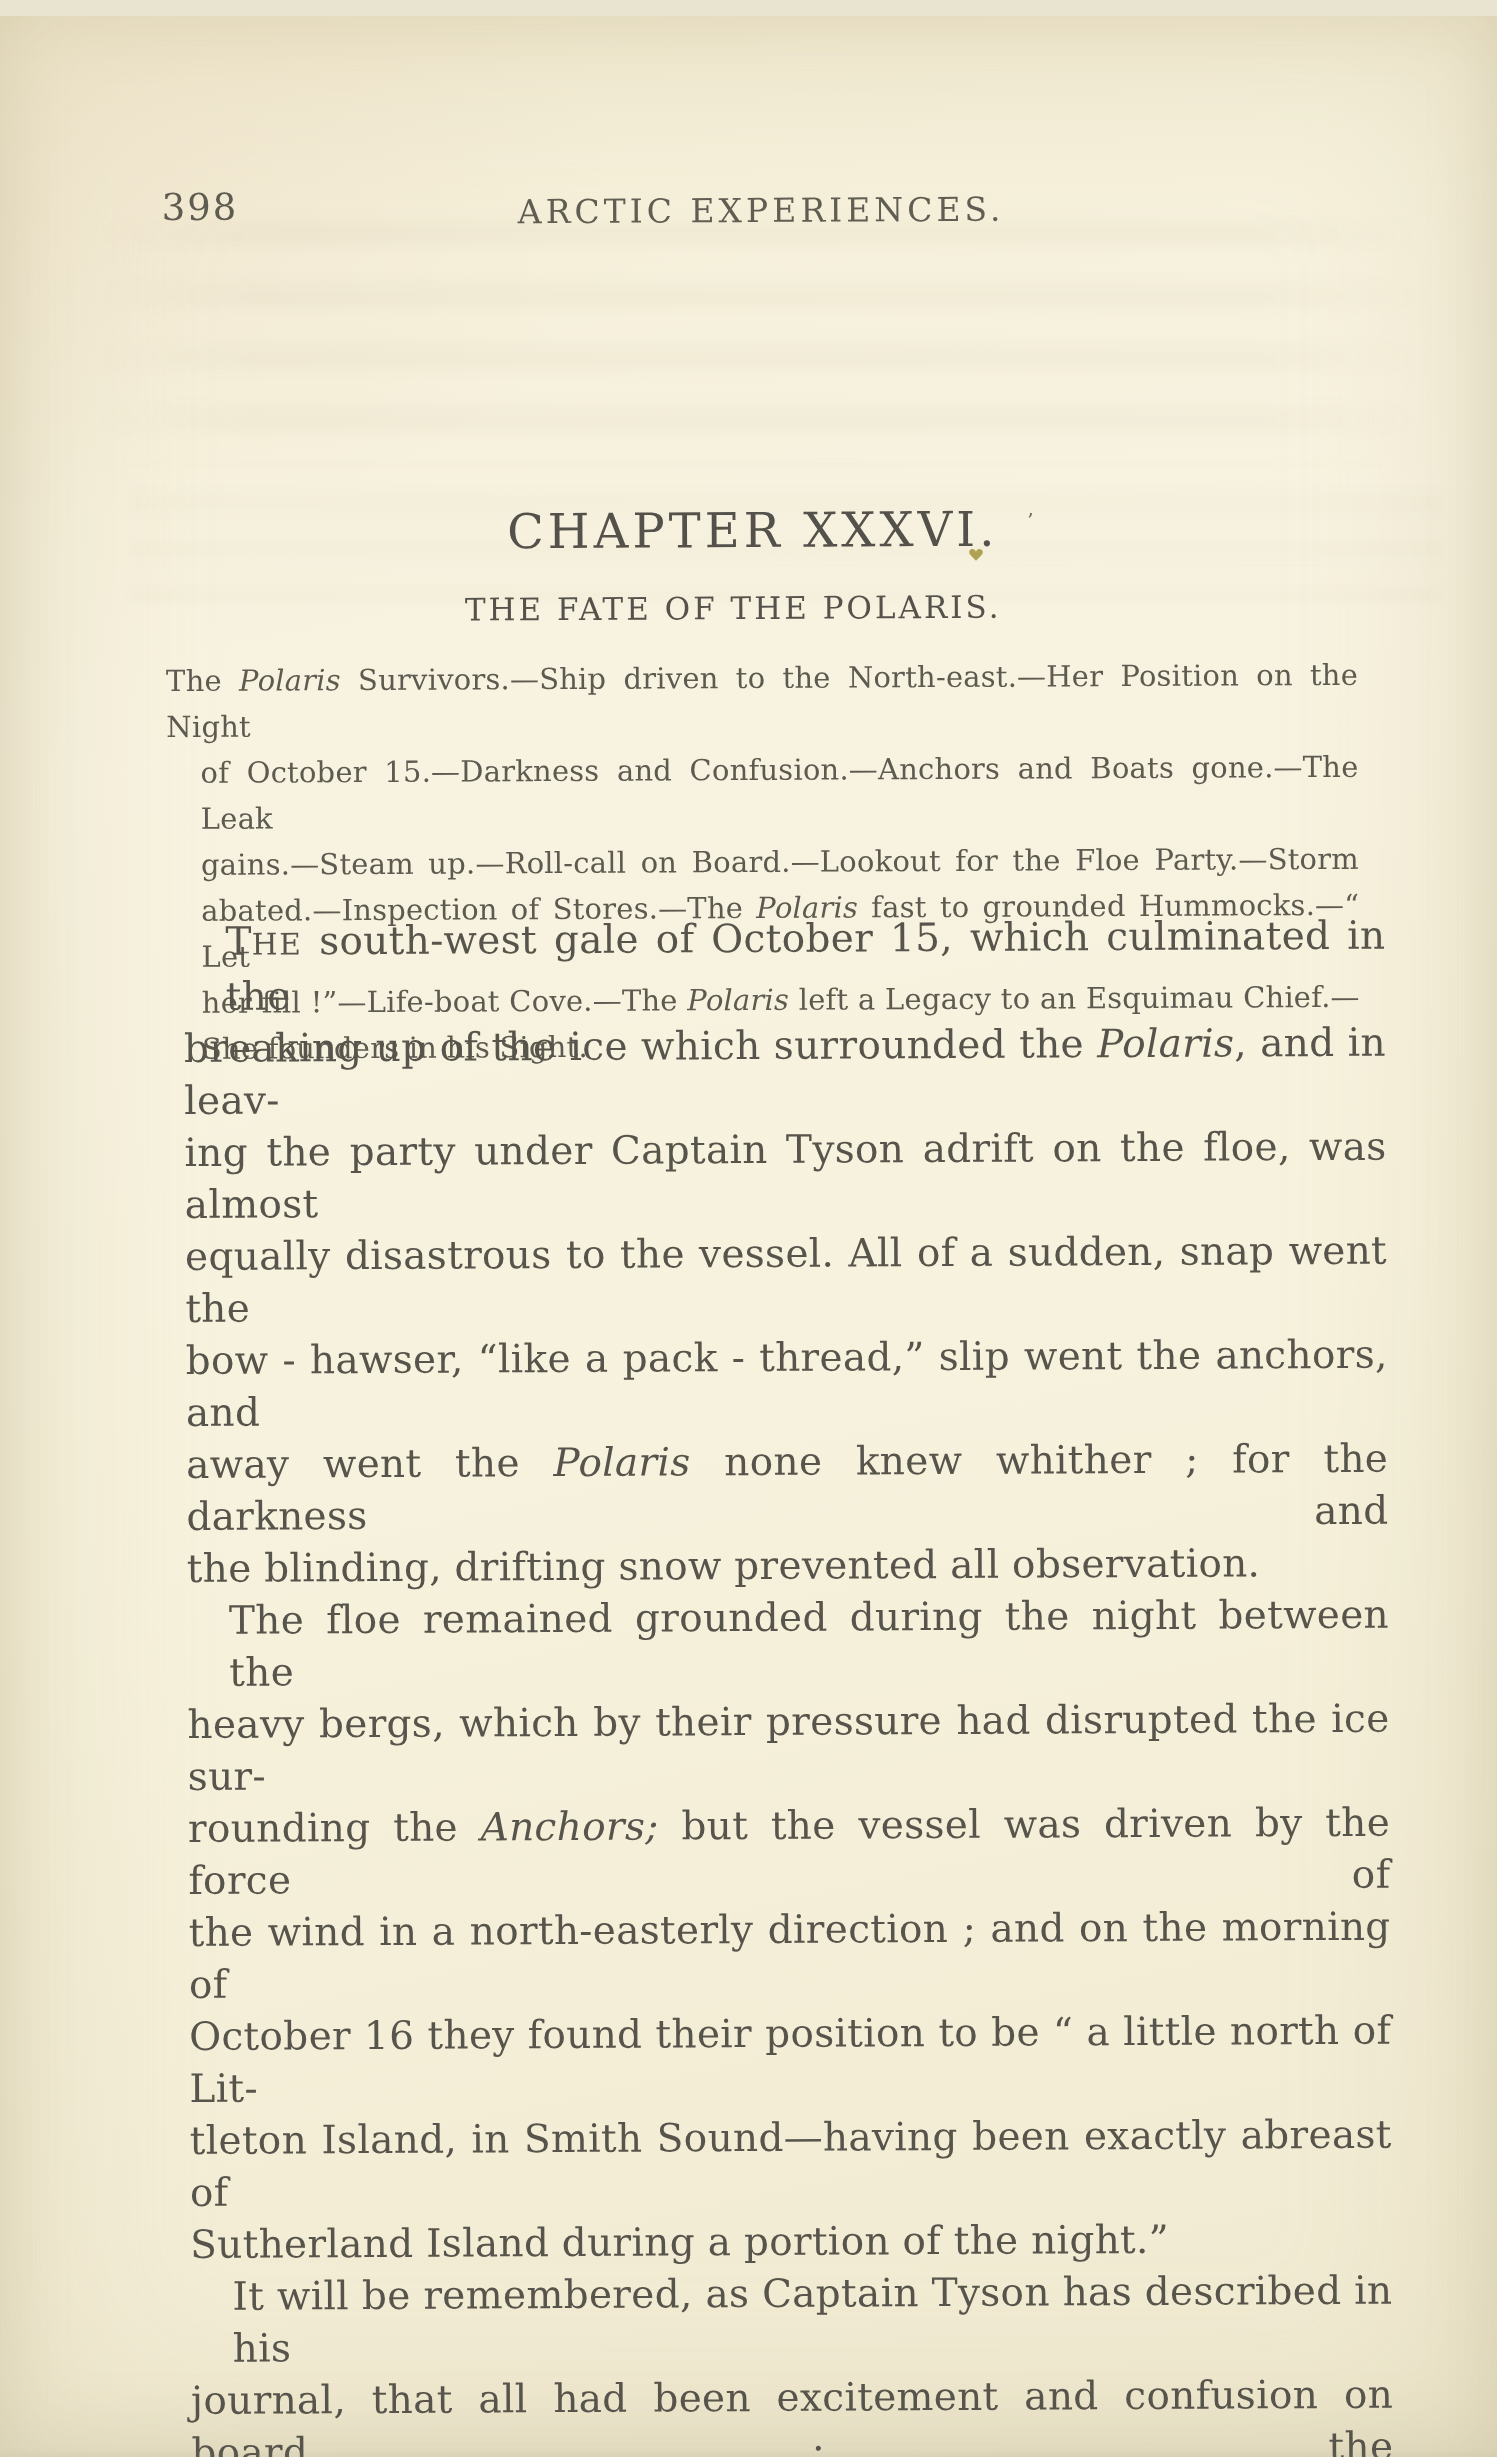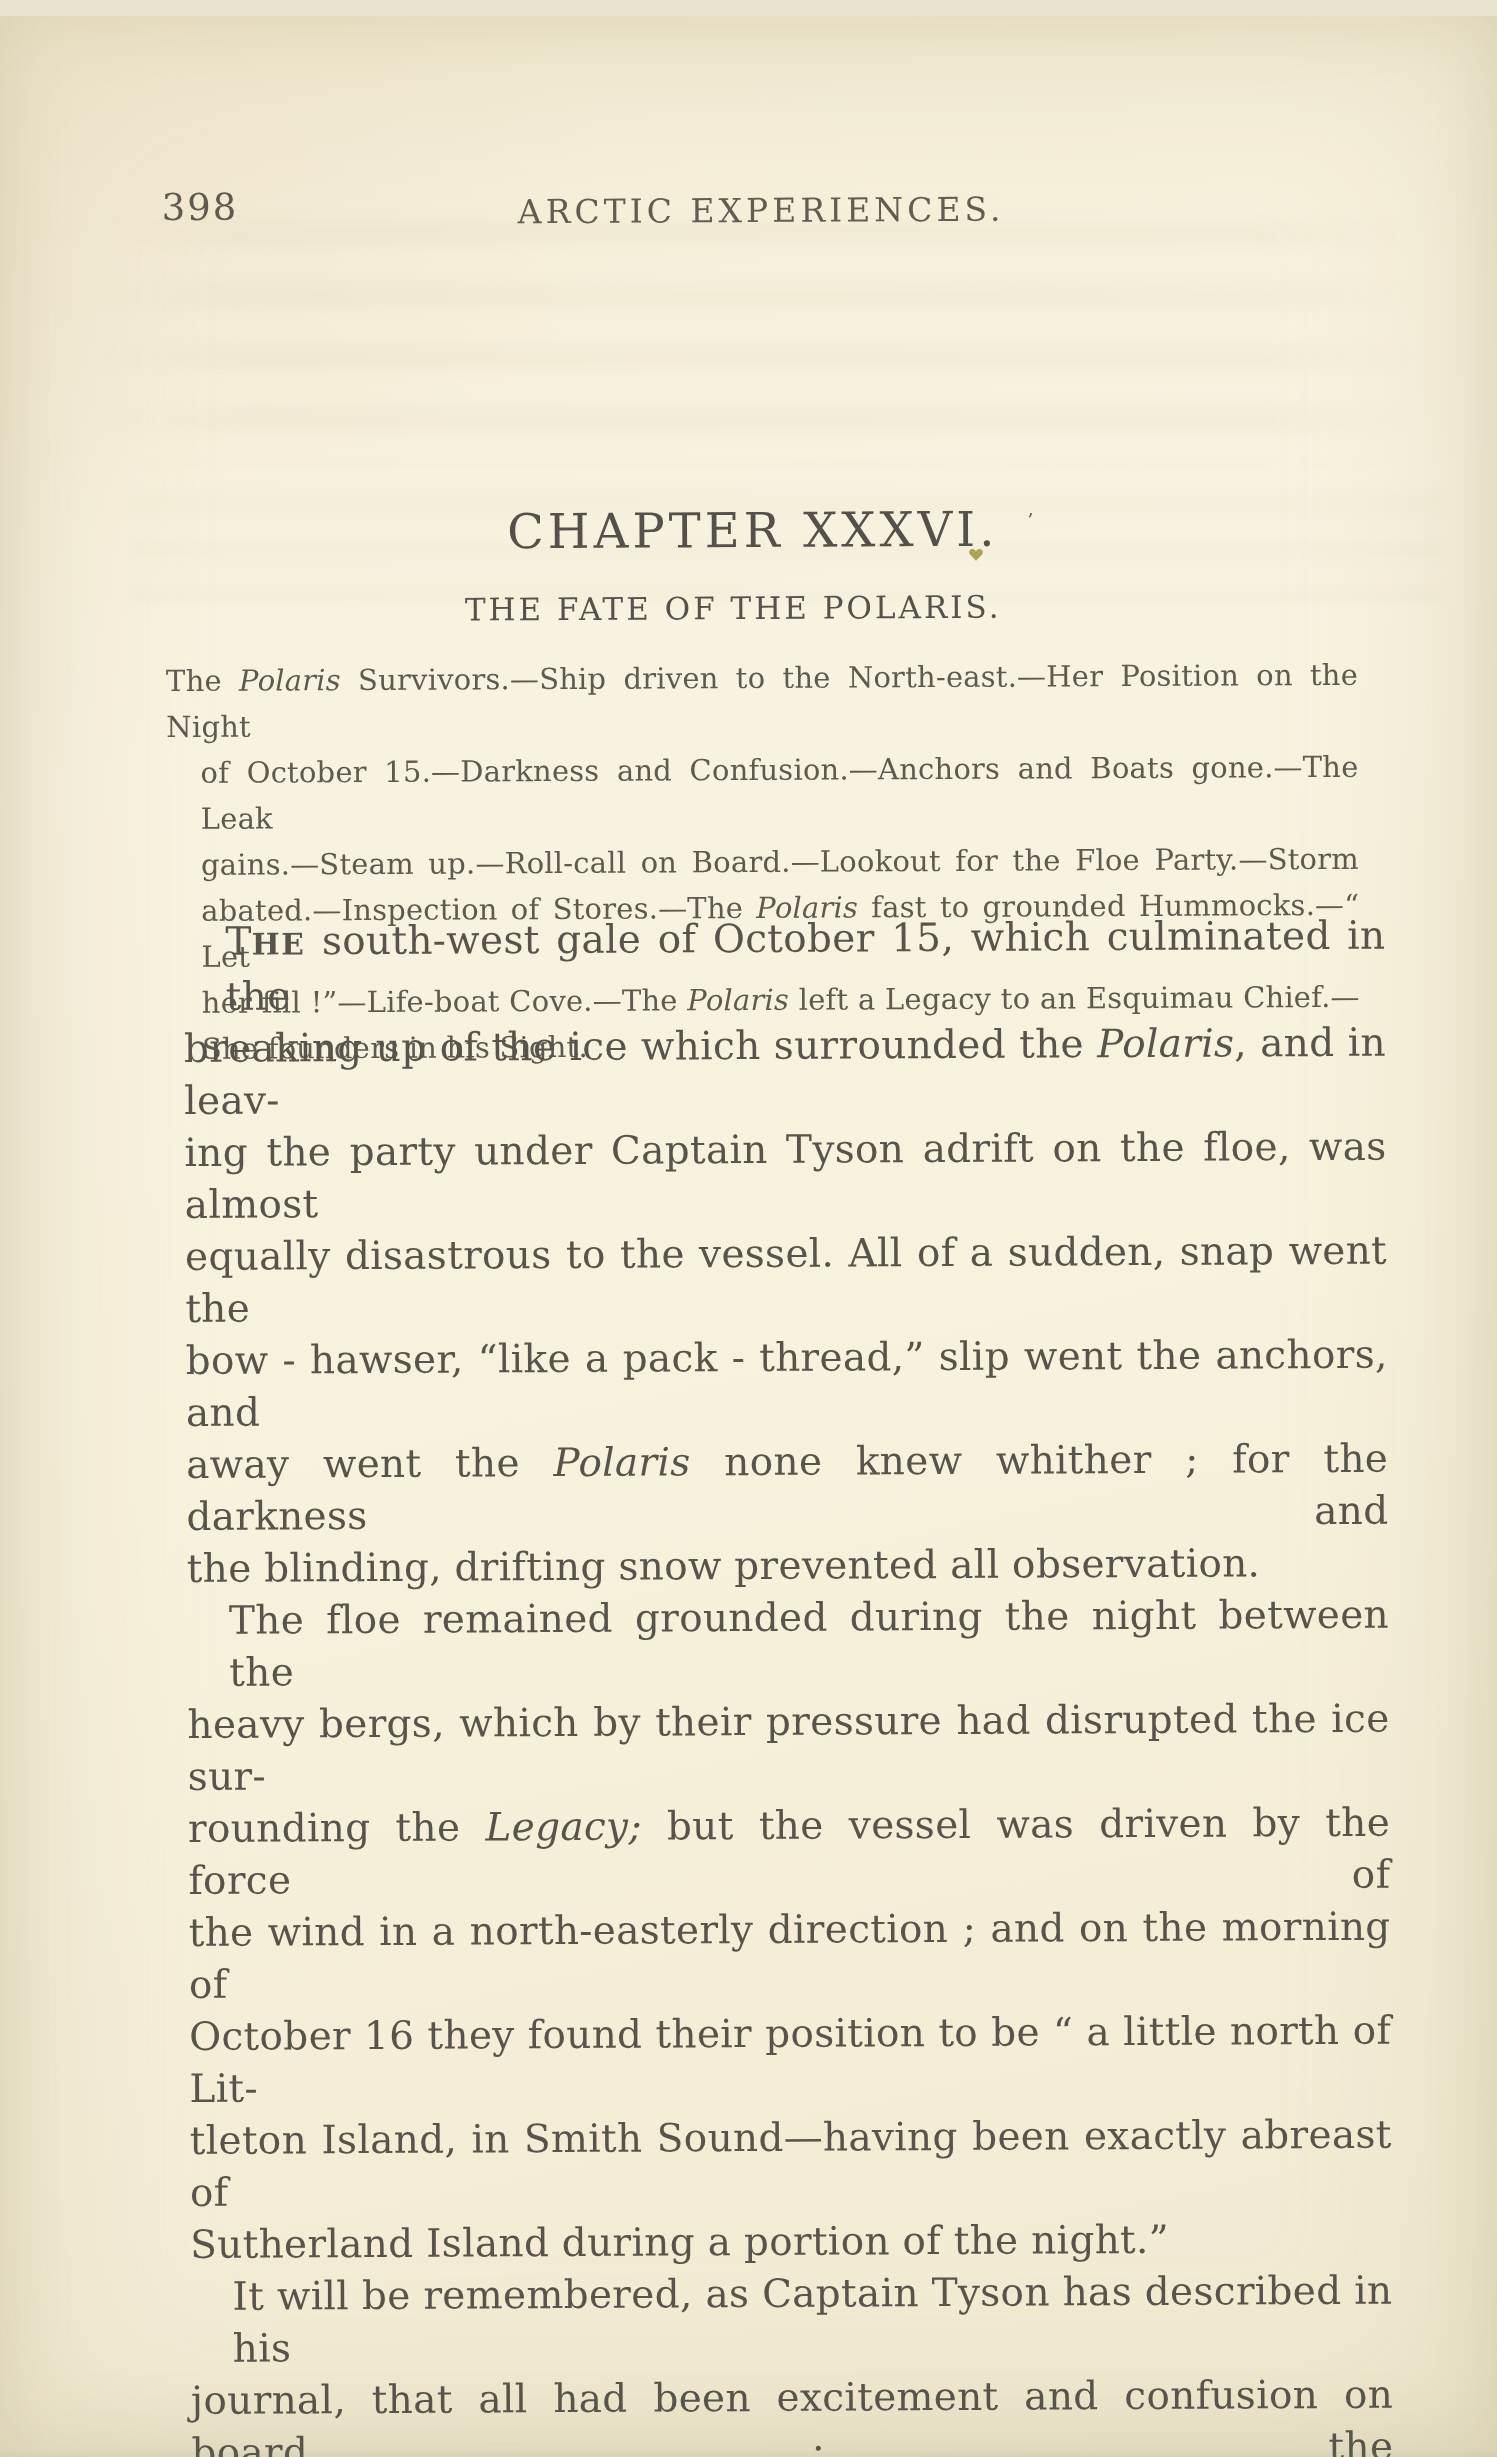--- a/index.html
+++ b/index.html
@@ -103,21 +103,21 @@
   .synopsis .tl { padding-left: 34px; }
   .synopsis .tl:first-child { padding-left: 0; }
 
   .body-text {
     position: absolute; left: 185px; top: 897px; width: 1202px;
     font-size: 39px; line-height: 52px; color: #57544b;
     letter-spacing: 0.3px;
   }
   .para { margin: 0; }
   .para .tl:first-child { padding-left: 42px; }
-  .para small { font-size: 0.76em; letter-spacing: 1.5px; font-weight: bold; }
+  .para small { font-size: 0.76em; letter-spacing: 1.5px; }
 
   .tl { text-align: justify; text-align-last: justify; }
   .tl-last { text-align-last: left; }
   i { font-style: italic; }
 </style>
 </head>
 <body>
 
 <div class="sheet">
   <div class="tint-a"></div>
@@ -148,21 +148,21 @@
           <div class="tl">breaking up of the ice which surrounded the <i>Polaris</i>, and in leav-</div>
           <div class="tl">ing the party under Captain Tyson adrift on the floe, was almost</div>
           <div class="tl">equally disastrous to the vessel.  All of a sudden, snap went the</div>
           <div class="tl">bow - hawser, “like a pack - thread,” slip went the anchors, and</div>
           <div class="tl">away went the <i>Polaris</i> none knew whither ; for the darkness and</div>
           <div class="tl tl-last">the blinding, drifting snow prevented all observation.</div>
         </div>
       <div class="para">
           <div class="tl">The floe remained grounded during the night between the</div>
           <div class="tl">heavy bergs, which by their pressure had disrupted the ice sur-</div>
-          <div class="tl">rounding the <i>Legacy;</i> but the vessel was driven by the force of</div>
+          <div class="tl">rounding the <i>Anchors;</i> but the vessel was driven by the force of</div>
           <div class="tl">the wind in a north-easterly direction ; and on the morning of</div>
           <div class="tl">October 16 they found their position to be “ a little north of Lit-</div>
           <div class="tl">tleton Island, in Smith Sound—having been exactly abreast of</div>
           <div class="tl tl-last">Sutherland Island during a portion of the night.”</div>
         </div>
       <div class="para">
           <div class="tl">It will be remembered, as Captain Tyson has described in his</div>
           <div class="tl">journal, that all had been excitement and confusion on board ;  the</div>
           <div class="tl">darkness and the disappearance of the floe party greatly adding</div>
         </div>

